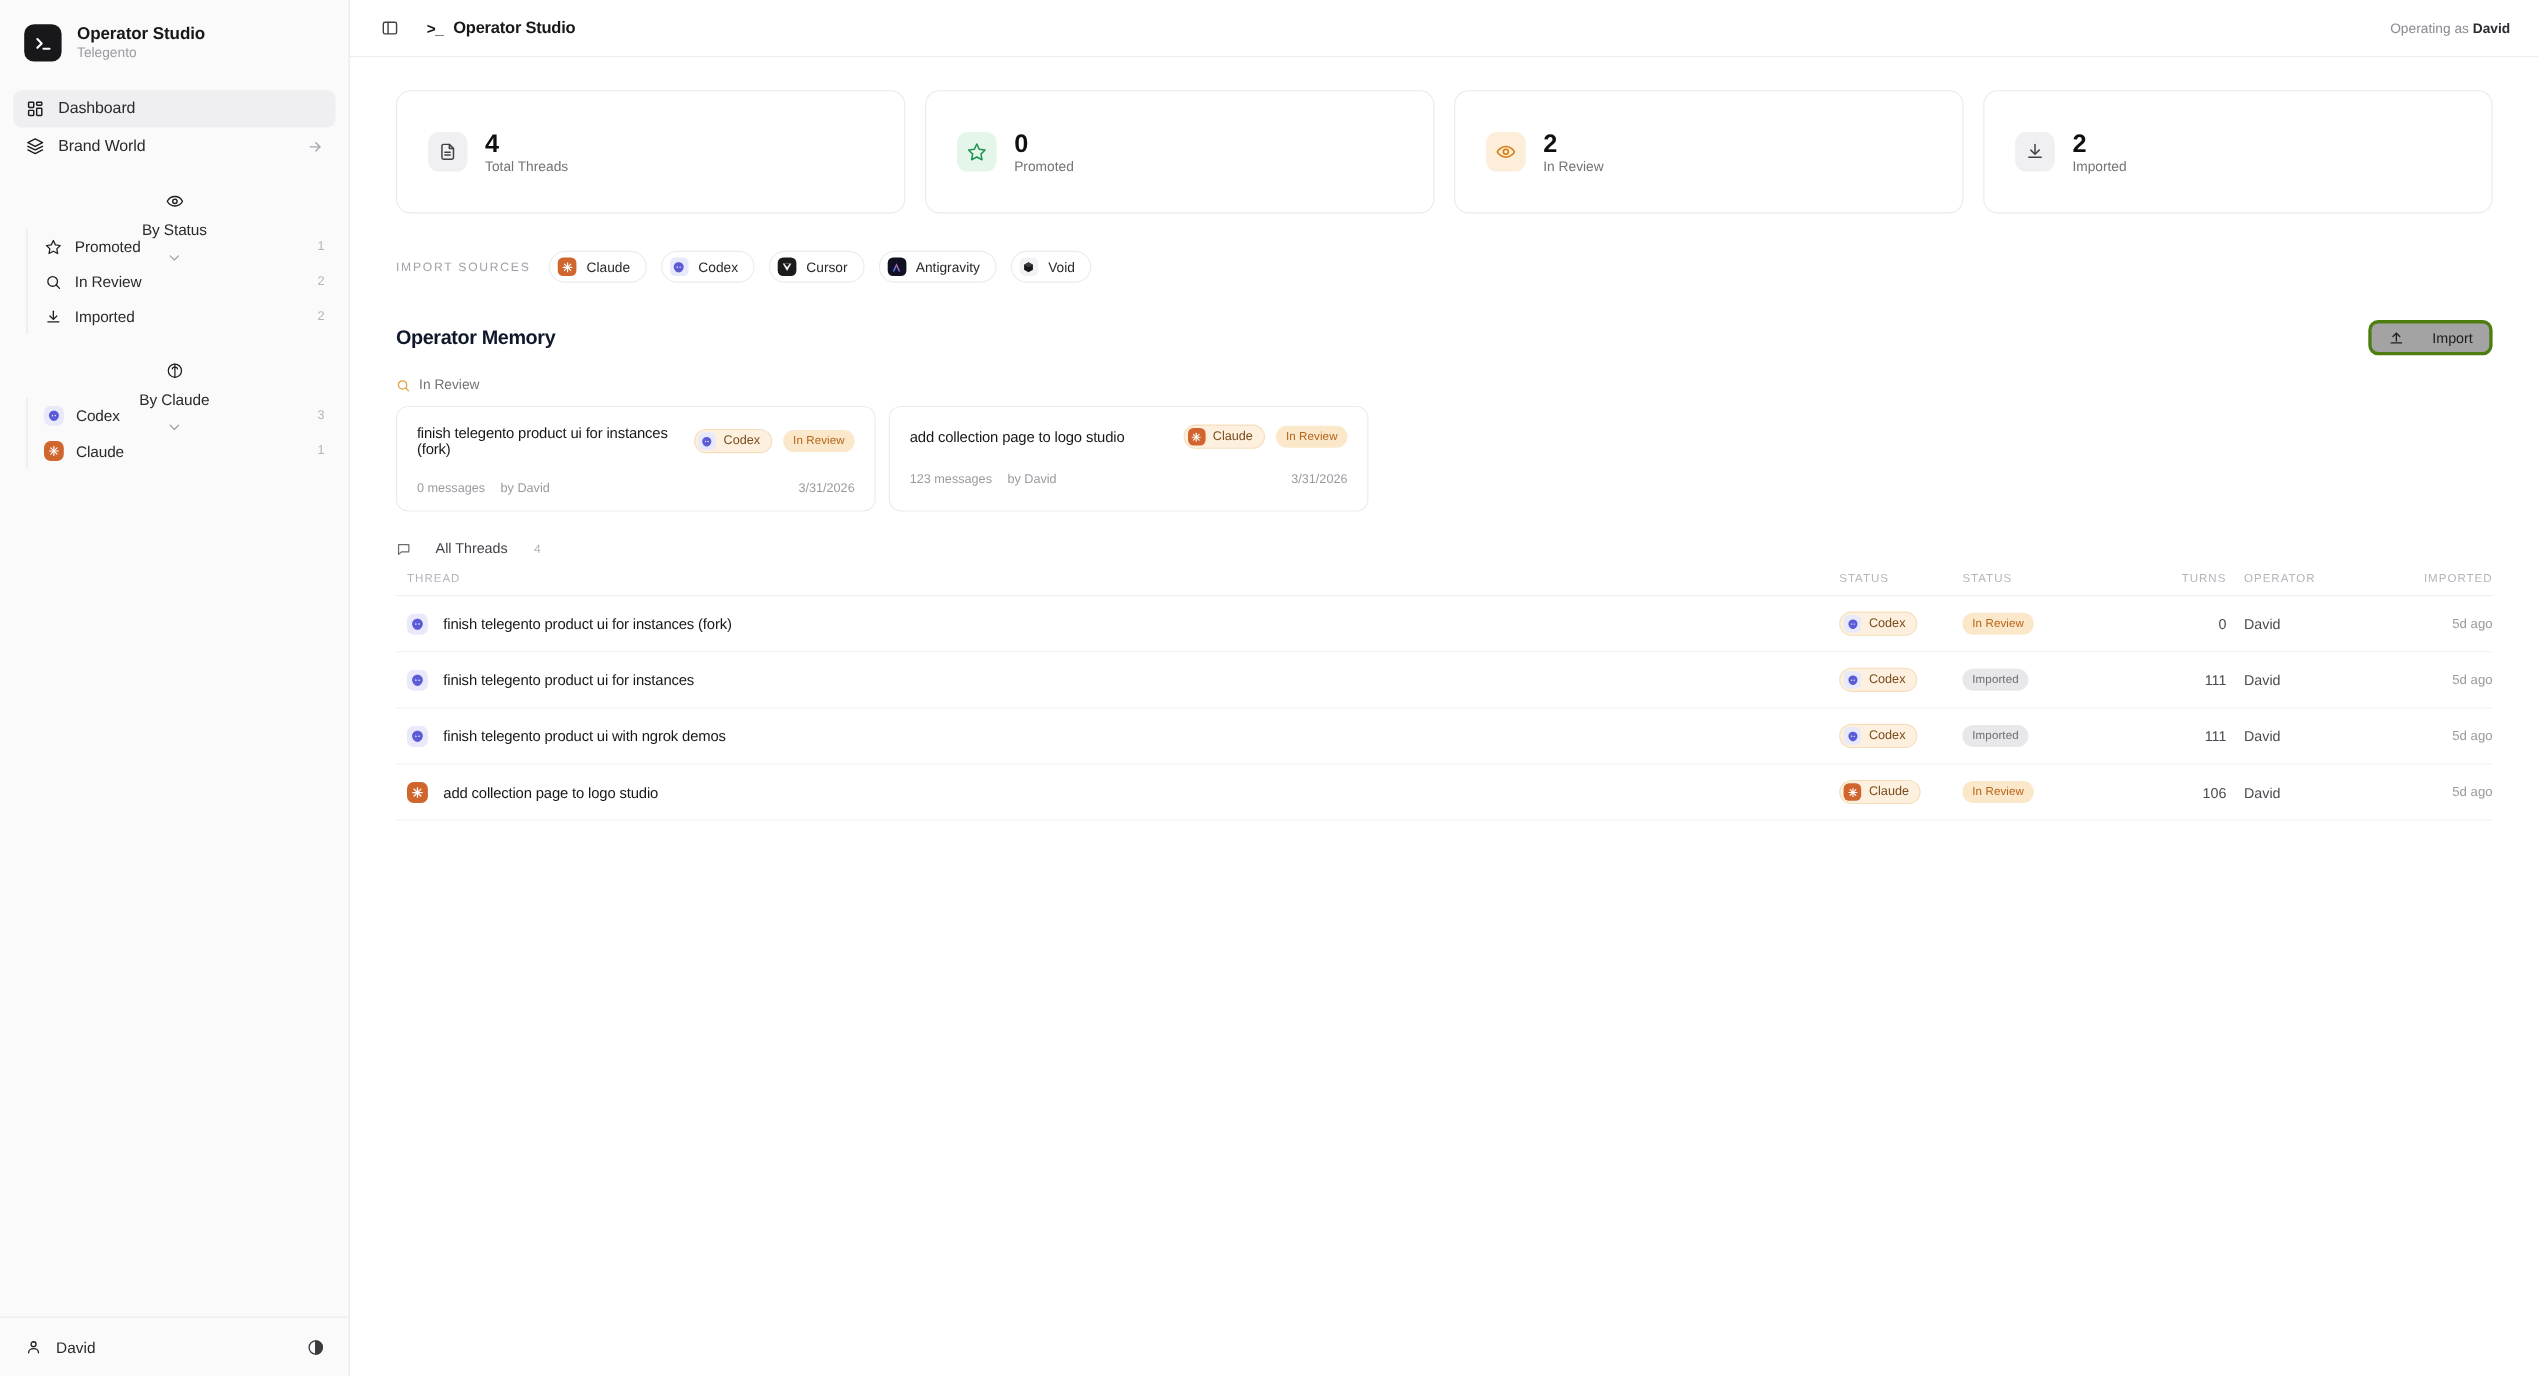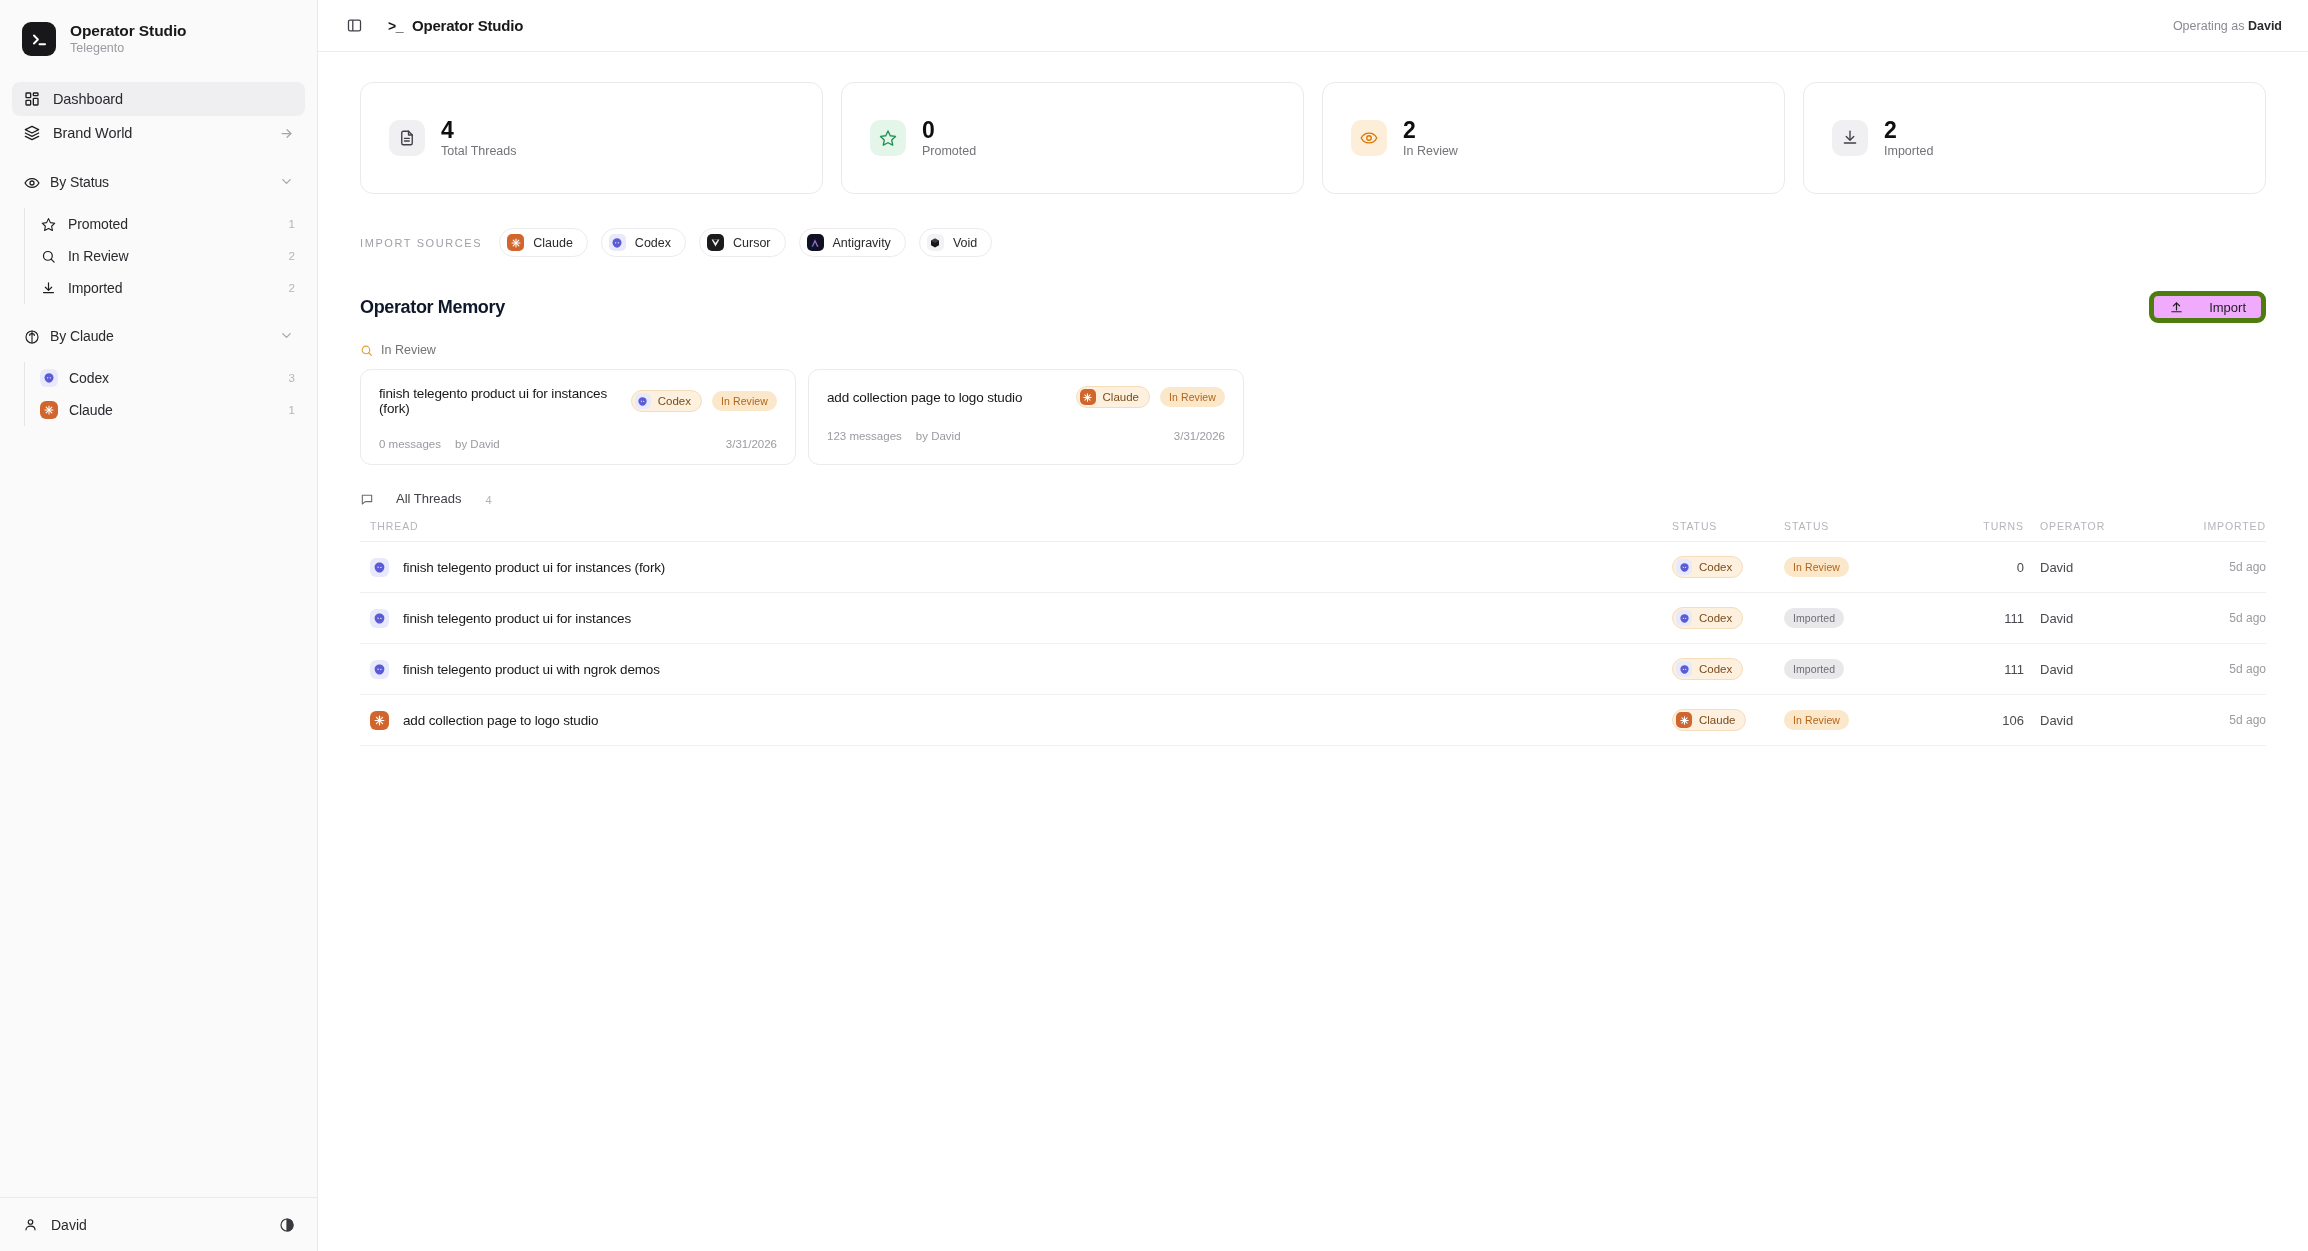--- a/index.html
+++ b/index.html
@@ -44,24 +44,25 @@
     font-size: 14.5px; color: #2a2a2e;
     cursor: pointer; position: relative;
   }
   .nav-item.active { background: #efeff1; }
   .nav-item .nav-label { flex: 1; letter-spacing: -0.1px;}
   .nav-item .arrow { color: #a5a5ad; display:flex; }
   .icn { display: flex; align-items: center; justify-content: center; width: 17px; height: 17px; flex: 0 0 17px; color: #1d1d20; }
 
   .group { margin-top: 24px; }
   .group-head {
-    display: flex; gap: 10px;
+    display: flex; align-items: center; gap: 10px;
     height: 30px; padding: 0 11px; margin: 0 12px;
     font-size: 14px; color: #2a2a2e; cursor: pointer;
     border-radius: 8px;
+    flex-direction: column;
   }
   .group-head .g-label { flex: 1; letter-spacing: -0.1px; }
   .group-head .chev { color: #a5a5ad; display: flex; }
   .group-items { margin: 4px 12px 0 24px; border-left: 1px solid #e6e6e9; padding-left: 5px; }
   .sub-item {
     display: flex; align-items: center; gap: 11px;
     height: 32px; padding: 0 10px; border-radius: 7px;
     font-size: 14px; color: #2a2a2e; cursor: pointer;
   }
   .sub-item .s-label { flex: 1; letter-spacing: -0.1px; }
@@ -133,21 +134,21 @@
   .chip-ico.cursor { background: #1b1b1d; }
   .chip-ico.antigravity { background: #101223; }
   .chip-ico.void { background: #f2f2f4; }
 
   
   .om-head { display: flex; align-items: center; padding: 34px 16px 0 16px; }
   .om-title { font-size: 18px; font-weight: 700; color: #0f172a; letter-spacing: -0.35px; }
   .import-btn {
     margin-left: auto; display: flex; align-items: center; gap: 25px;
     height: 32px; padding: 0 15px;
-    border: 5px solid #4d7c0f; border-radius: 9px; background: #f0abfc;
+    border: 3px solid #4d7c0f; border-radius: 9px; background: #a3a3a3;
     font-size: 13px; color: #1d1d20; font-weight: 400; cursor: pointer;
   }
 
   .section-label { display: flex; align-items: center; gap: 8px; padding: 20px 16px 0 16px; font-size: 12.5px; color: #737378; }
   .section-label .s-ico { display: flex; color: #e0a13a; }
 
   .review-cards { display: flex; gap: 12px; padding: 12px 16px 0 16px; }
   .review-card {
     width: 436px; border: 1px solid #ebebed; border-radius: 11px;
     background: #fff; padding: 16px 18px 14px 18px;

